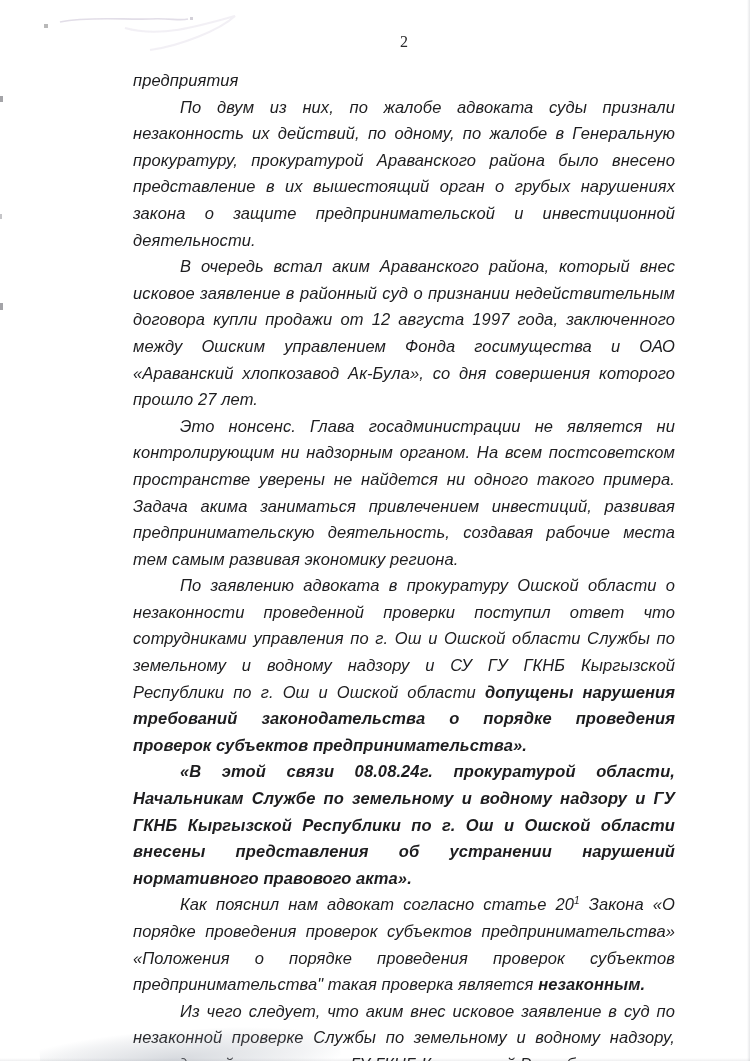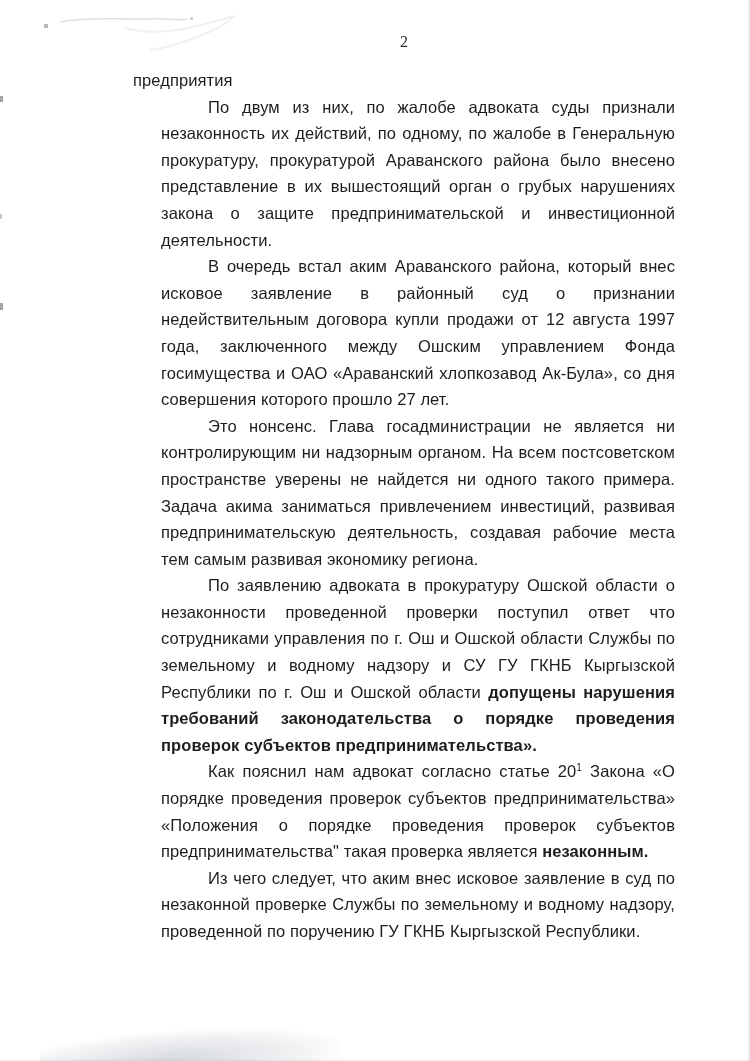--- a/index.html
+++ b/index.html
@@ -39,22 +39,22 @@
   .body-text {
     position: absolute;
     top: 67px;
     left: 133px;
     width: 542px;
     font-size: 16.5px;
     line-height: 26.6px;
     text-align: justify;
     letter-spacing: 0.1px;
   }
-  .para { margin: 0; }
-  .para.indent { text-indent: 47px; margin-left: 28px; }
+  .para { margin: 0; font-style: italic; }
+  .para.indent { text-indent: 47px; }
   .b { font-weight: bold; }
   sup.sp {
     font-size: 10px;
     line-height: 0;
     vertical-align: super;
   }
   
   .pen-mark {
     position: absolute;
     top: 8px;
@@ -94,20 +94,21 @@
   </svg>
 
   <div class="page-number">2</div>
 
   <div class="body-text">
       <p class="para"><span>предприятия</span></p>
       <p class="para indent"><span>По двум из них, по жалобе адвоката суды признали незаконность их действий, по одному, по жалобе в Генеральную прокуратуру, прокуратурой Араванского района было внесено представление в их вышестоящий орган о грубых нарушениях закона о защите предпринимательской и инвестиционной деятельности.</span></p>
       <p class="para indent"><span>В очередь встал аким Араванского района, который внес исковое заявление в районный суд о признании недействительным договора купли продажи от 12 августа 1997 года, заключенного между Ошским управлением Фонда госимущества и ОАО «Араванский хлопкозавод Ак-Була», со дня совершения которого прошло 27 лет.</span></p>
       <p class="para indent"><span>Это нонсенс. Глава госадминистрации не является ни контролирующим ни надзорным органом. На всем постсоветском пространстве уверены не найдется ни одного такого примера. Задача акима заниматься привлечением инвестиций, развивая предпринимательскую деятельность, создавая рабочие места тем самым развивая экономику региона.</span></p>
       <p class="para indent"><span>По заявлению адвоката в прокуратуру Ошской области о незаконности проведенной проверки поступил ответ что сотрудниками управления по г. Ош и Ошской области Службы по земельному и водному надзору и СУ ГУ ГКНБ Кыргызской Республики по г. Ош и Ошской области </span><span class="b">допущены нарушения требований законодательства о порядке проведения проверок субъектов предпринимательства».</span></p>
+      <p class="para indent"><span class="b">«В этой связи 08.08.24г. прокуратурой области, Начальникам Службе по земельному и водному надзору и ГУ ГКНБ Кыргызской Республики по г. Ош и Ошской области внесены представления об устранении нарушений нормативного правового акта».</span></p>
       <p class="para indent"><span>Как пояснил нам адвокат согласно статье 20</span><sup class="sp">1</sup><span> Закона «О порядке проведения проверок субъектов предпринимательства» «Положения о порядке проведения проверок субъектов предпринимательства" такая проверка является </span><span class="b">незаконным.</span></p>
       <p class="para indent"><span>Из чего следует, что аким внес исковое заявление в суд по незаконной проверке Службы по земельному и водному надзору, проведенной по поручению ГУ ГКНБ Кыргызской Республики.</span></p>
     </div>
 
   <span class="left-mark lm1"></span>
   <span class="left-mark lm2"></span>
   <span class="left-mark lm3"></span>
 
   <div class="smudge"></div>
   <div class="edge-right"></div>

